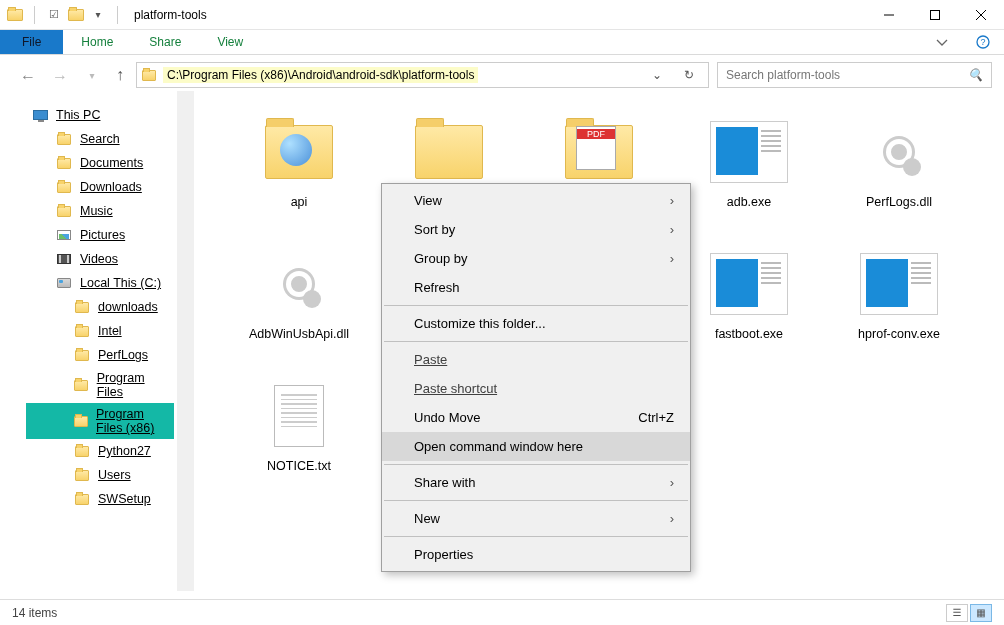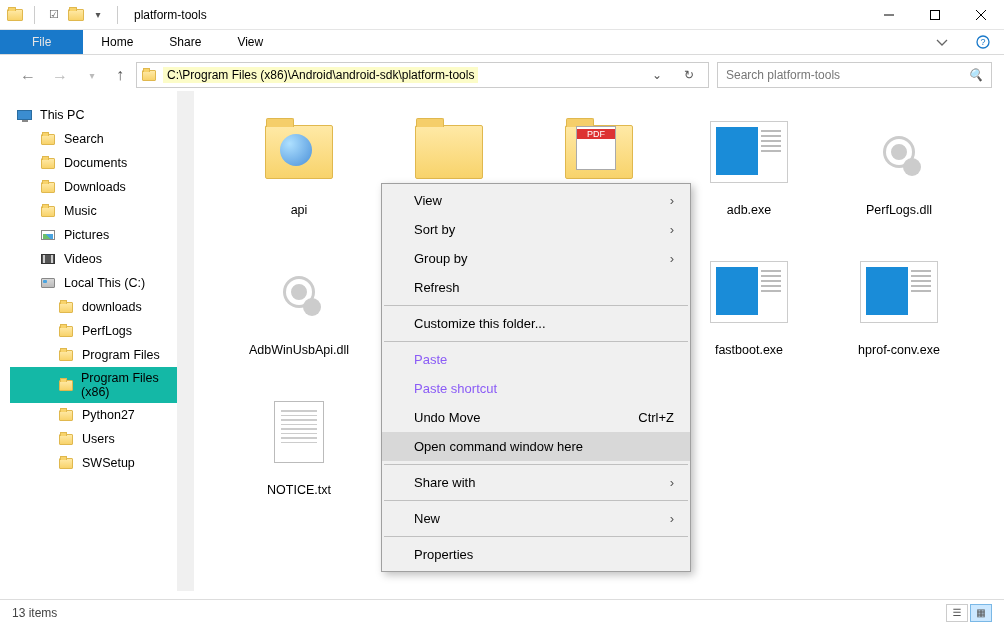--- a/index.html
+++ b/index.html
@@ -13,40 +13,40 @@
   .folder-sm::before { content:""; position:absolute; top:-3px; left:0; width:6px; height:3px; background:#f8d36b; border:1px solid #e0b84e; border-bottom:none; border-radius:1px 1px 0 0;}
   .check { color:#555; font-size:11px; }
   .title-sep { width:1px; height:18px; background:#ccc; margin:0 6px;}
   .title-text { padding-left: 4px; font-size: 12px;}
   .win-controls { margin-left: auto; display: flex; }
   .win-btn { width: 46px; height: 30px; display:flex; align-items:center; justify-content:center; font-size:11px; color:#000;}
   .win-btn svg { width:10px; height:10px; }
   
   
   .ribbon { height: 25px; display:flex; align-items:stretch; border-bottom:1px solid #dadada; }
-  .file-tab { background:#1979ca; color:#e5e5e5; padding:0 32px; display:flex; align-items:center; font-size:12px;}
-  .rtab { padding:0 18px; display:flex; align-items:center; font-size:12px; color:#000000;}
+  .file-tab { background:#1979ca; color:#0f172a; padding:0 22px; display:flex; align-items:center; font-size:12px;}
+  .rtab { padding:0 18px; display:flex; align-items:center; font-size:12px; color:#15803d;}
   .ribbon-collapse { margin-left:auto; padding:0 14px; display:flex; align-items:center; color:#555;}
   .help { padding:0 14px; display:flex; align-items:center; color:#1979ca; font-size:14px;}
   
   
   .addr-row { height: 36px; display:flex; align-items:center; padding: 8px 12px 4px 16px; gap:8px;}
   .nav-arrow { width:24px; display:flex; justify-content:center; color:#888; font-size:16px;}
   .nav-arrow.disabled{ color:#bbb;}
   .nav-up { color:#555; font-size:16px; padding:0 4px;}
   .addr-bar { flex:1; display:flex; align-items:center; border:1px solid #ccc; height:26px; padding:0 4px; gap:6px;}
   .addr-path { background:#fcfcc8; padding:1px 4px; font-size:12px;}
   .addr-dd { margin-left:auto; color:#555; padding:0 6px;}
   .refresh { padding:0 10px; color:#555;}
   .search-box { width:275px; border:1px solid #ccc; height:26px; display:flex; align-items:center; padding:0 8px; color:#777;}
   .search-box span.mag { margin-left:auto; font-style:italic; color:#888;}
   
   
   .main { display:flex; height: 500px; }
-  .sidebar { width: 218px; border-right:0; padding:6px 0; position:relative;}
+  .sidebar { width: 218px; border-right:0; padding:6px 16px; position:relative;text-decoration:underline;}
   .scrollbar { position:absolute; right:0; top:0; width:17px; height:100%; background:#f0f0f0;}
   .tree { padding: 6px 4px 6px 10px;}
   .tree-item { display:flex; align-items:center; padding: 4px 6px; gap:8px; font-size:12.5px; cursor:default;}
   .tree-item.sub { padding-left: 30px;}
   .tree-item.sub2 { padding-left: 48px;}
   .tree-item.selected { background:#14b8a6;}
   .ico { width:16px; height:16px; display:inline-flex; align-items:center; justify-content:center;}
   .monitor-ico { width:15px; height:10px; background:#3b8dd0; border:1px solid #2a6ca0; position:relative;}
   .monitor-ico::after{content:""; position:absolute; bottom:-3px; left:4px; width:6px; height:2px; background:#888;}
   .fold-ico { width:14px; height:11px; background:linear-gradient(#ffe9a6,#f8d36b); border:1px solid #e0b84e; border-radius:1px; position:relative;}
@@ -55,42 +55,42 @@
   .disk-ico::after{content:""; position:absolute; top:1px; left:1px; width:4px; height:3px; background:#4aa3df; border-radius:1px;}
   .vid-ico{width:14px;height:10px;background:#555;border:1px solid #333;position:relative;}
   .vid-ico::before{content:"";position:absolute;left:1px;top:0;width:2px;height:100%;background:#ccc;}
   .vid-ico::after{content:"";position:absolute;right:1px;top:0;width:2px;height:100%;background:#ccc;}
   .pic-ico{width:14px;height:10px;background:#fff;border:1px solid #888;position:relative;}
   .pic-ico::after{content:"";position:absolute;bottom:0;left:1px;width:10px;height:5px;background:linear-gradient(45deg,#6bbf6b 50%,#4aa3df 50%);}
   
   
   .files { flex:1; padding: 16px 40px; position:relative;}
   .grid { display:grid; grid-template-columns: repeat(5, 130px); gap: 26px 20px;}
-  .file { display:flex; flex-direction:column; align-items:center; gap:10px; text-align:center; font-size:12.5px; padding:4px;}
+  .file { display:flex; flex-direction:column; align-items:center; gap:2px; text-align:center; font-size:12.5px; padding:4px;}
   .thumb { width:82px; height:82px; display:flex; align-items:center; justify-content:center; position:relative;}
   .large-folder { width:68px; height:54px; background:linear-gradient(#ffe9a6,#f8d36b); border:1px solid #e0b84e; border-radius:2px; position:relative;}
   .large-folder::before{content:"";position:absolute;top:-8px;left:0;width:26px;height:8px;background:#f5ce6a;border:1px solid #e0b84e;border-bottom:none;border-radius:2px 2px 0 0;}
   .inner-globe{position:absolute;top:8px;left:14px;width:32px;height:32px;border-radius:50%;background:radial-gradient(circle at 30% 30%,#aee0ff,#4a90d9);}
   .inner-pdf{position:absolute;top:0px;left:10px;width:40px;height:44px;background:#fff;border:1px solid #aaa;}
   .inner-pdf::after{content:"PDF";position:absolute;top:2px;left:0;width:100%;text-align:center;font-size:9px;background:#d33;color:#fff;}
   .exe-thumb { width:78px; height:62px; background:#fff; border:1px solid #ccc; position:relative;}
   .exe-thumb::before{content:"";position:absolute;top:5px;left:5px;width:42px;height:48px;background:#1a8cd8;}
   .exe-thumb .lines{position:absolute;right:6px;top:8px; width:20px;}
   .exe-thumb .lines span{display:block;height:2px;background:#bbb;margin-bottom:3px;}
   .dll-thumb { width:60px; height:60px; display:flex; align-items:center; justify-content:center;}
   .gear{width:26px;height:26px;border-radius:50%;background:#ccc;box-shadow:0 0 0 3px #ccc, 0 0 0 5px #fff inset; position:relative;}
   .gear2{width:18px;height:18px;border-radius:50%;background:#ccc;position:absolute;bottom:6px;right:8px;}
   .txt-thumb{width:50px;height:62px;background:#fff;border:1px solid #bbb;position:relative;padding:8px 6px;}
   .txt-thumb span{display:block;height:1.5px;background:#ccc;margin-bottom:3px;}
   
   
   .ctx { position:absolute; left:381px; top:183px; width:310px; background:#f0f0f0; border:1px solid #a0a0a0; box-shadow:3px 3px 8px rgba(0,0,0,0.25); z-index:100; padding:2px 0;}
   .ctx-item { padding: 7px 16px 7px 32px; font-size:13px; display:flex; align-items:center; justify-content:space-between;}
   .ctx-item.highlighted { background:#d8d8d8;}
-  .ctx-item.disabled { color:#8b5cf6;}
+  .ctx-item.disabled { color:#404040;text-decoration:underline;}
   .ctx-sep { height:1px; background:#c0c0c0; margin:3px 2px;}
   .ctx-arrow { color:#555;}
   
   
   .status { position:absolute; bottom:0; left:0; right:0; height:26px; border-top:1px solid #ddd; display:flex; align-items:center; padding:0 12px; font-size:12px; color:#444;}
   .status .views { margin-left:auto; display:flex; gap:2px;}
   .view-btn { width:22px; height:18px; border:1px solid #ccc; display:flex; align-items:center; justify-content:center; font-size:10px; color:#555;}
   .view-btn.active { background:#cce8ff; border-color:#7ab8e6;}
 </style>
 </head>
@@ -222,20 +222,26 @@
         <div class="tree-item sub2">
           <span class="ico">
             <span class="fold-ico"></span>
           </span>
           <span>downloads</span>
         </div>
         <div class="tree-item sub2">
           <span class="ico">
             <span class="fold-ico"></span>
           </span>
+          <span>Intel</span>
+        </div>
+        <div class="tree-item sub2">
+          <span class="ico">
+            <span class="fold-ico"></span>
+          </span>
           <span>PerfLogs</span>
         </div>
         <div class="tree-item sub2">
           <span class="ico">
             <span class="fold-ico"></span>
           </span>
           <span>Program Files</span>
         </div>
         <div class="tree-item sub2 selected">
           <span class="ico">
@@ -412,18 +418,18 @@
       <span>New</span>
       <span class="ctx-arrow">›</span>
     </div>
     <div class="ctx-sep"></div>
     <div class="ctx-item">
       <span>Properties</span>
     </div>
   </div>
 
 <div class="status">
-  <span>13 items</span>
+  <span>14 items</span>
   <div class="views">
     <div class="view-btn">☰</div>
     <div class="view-btn active">▦</div>
   </div>
 </div>
 
 </body></html>

